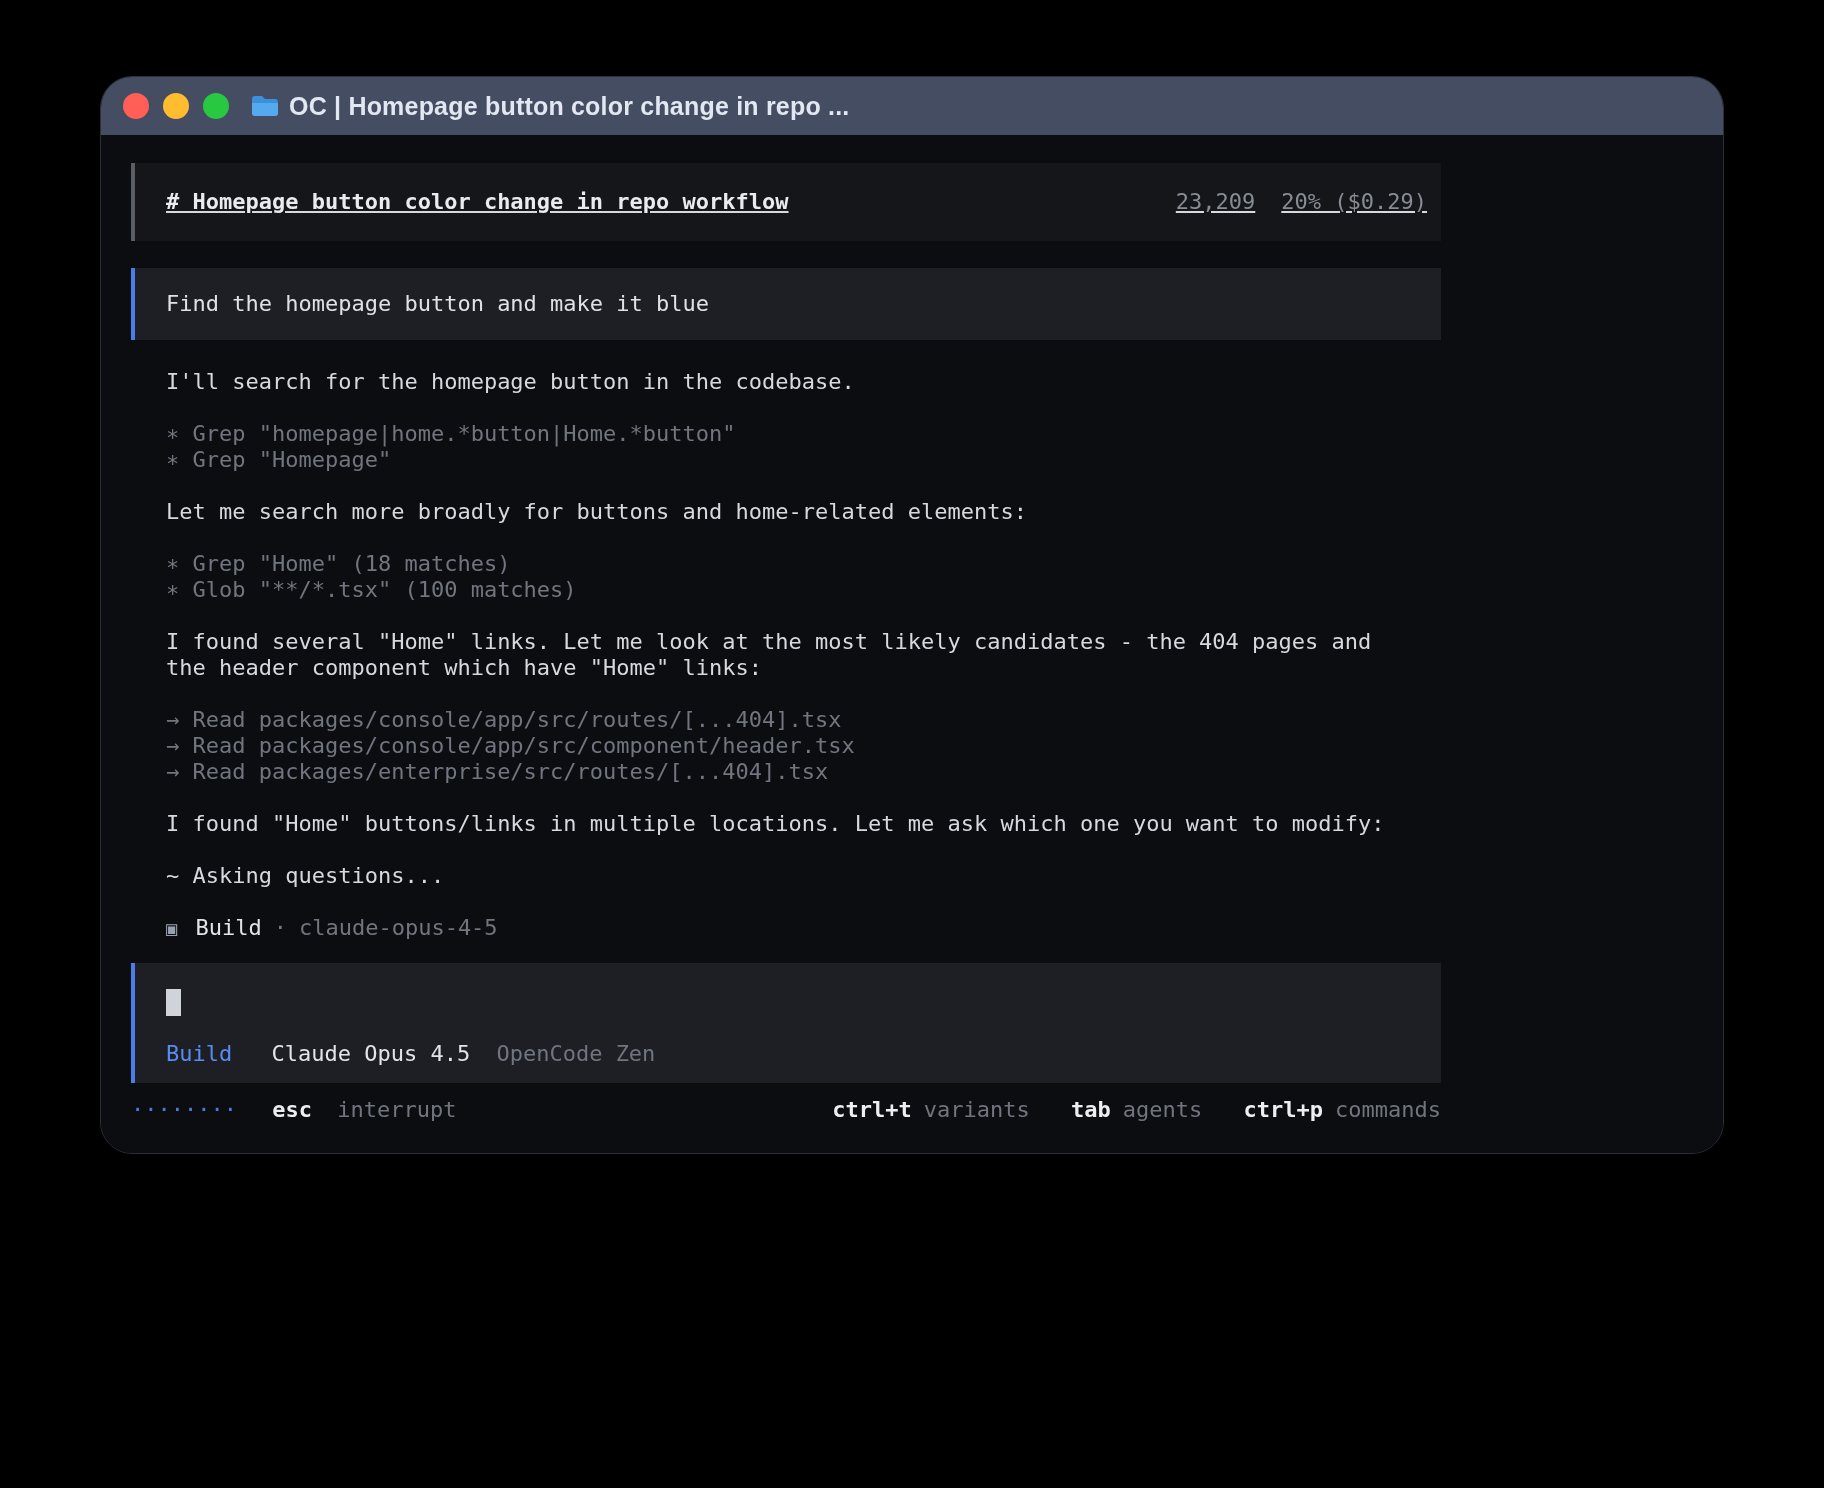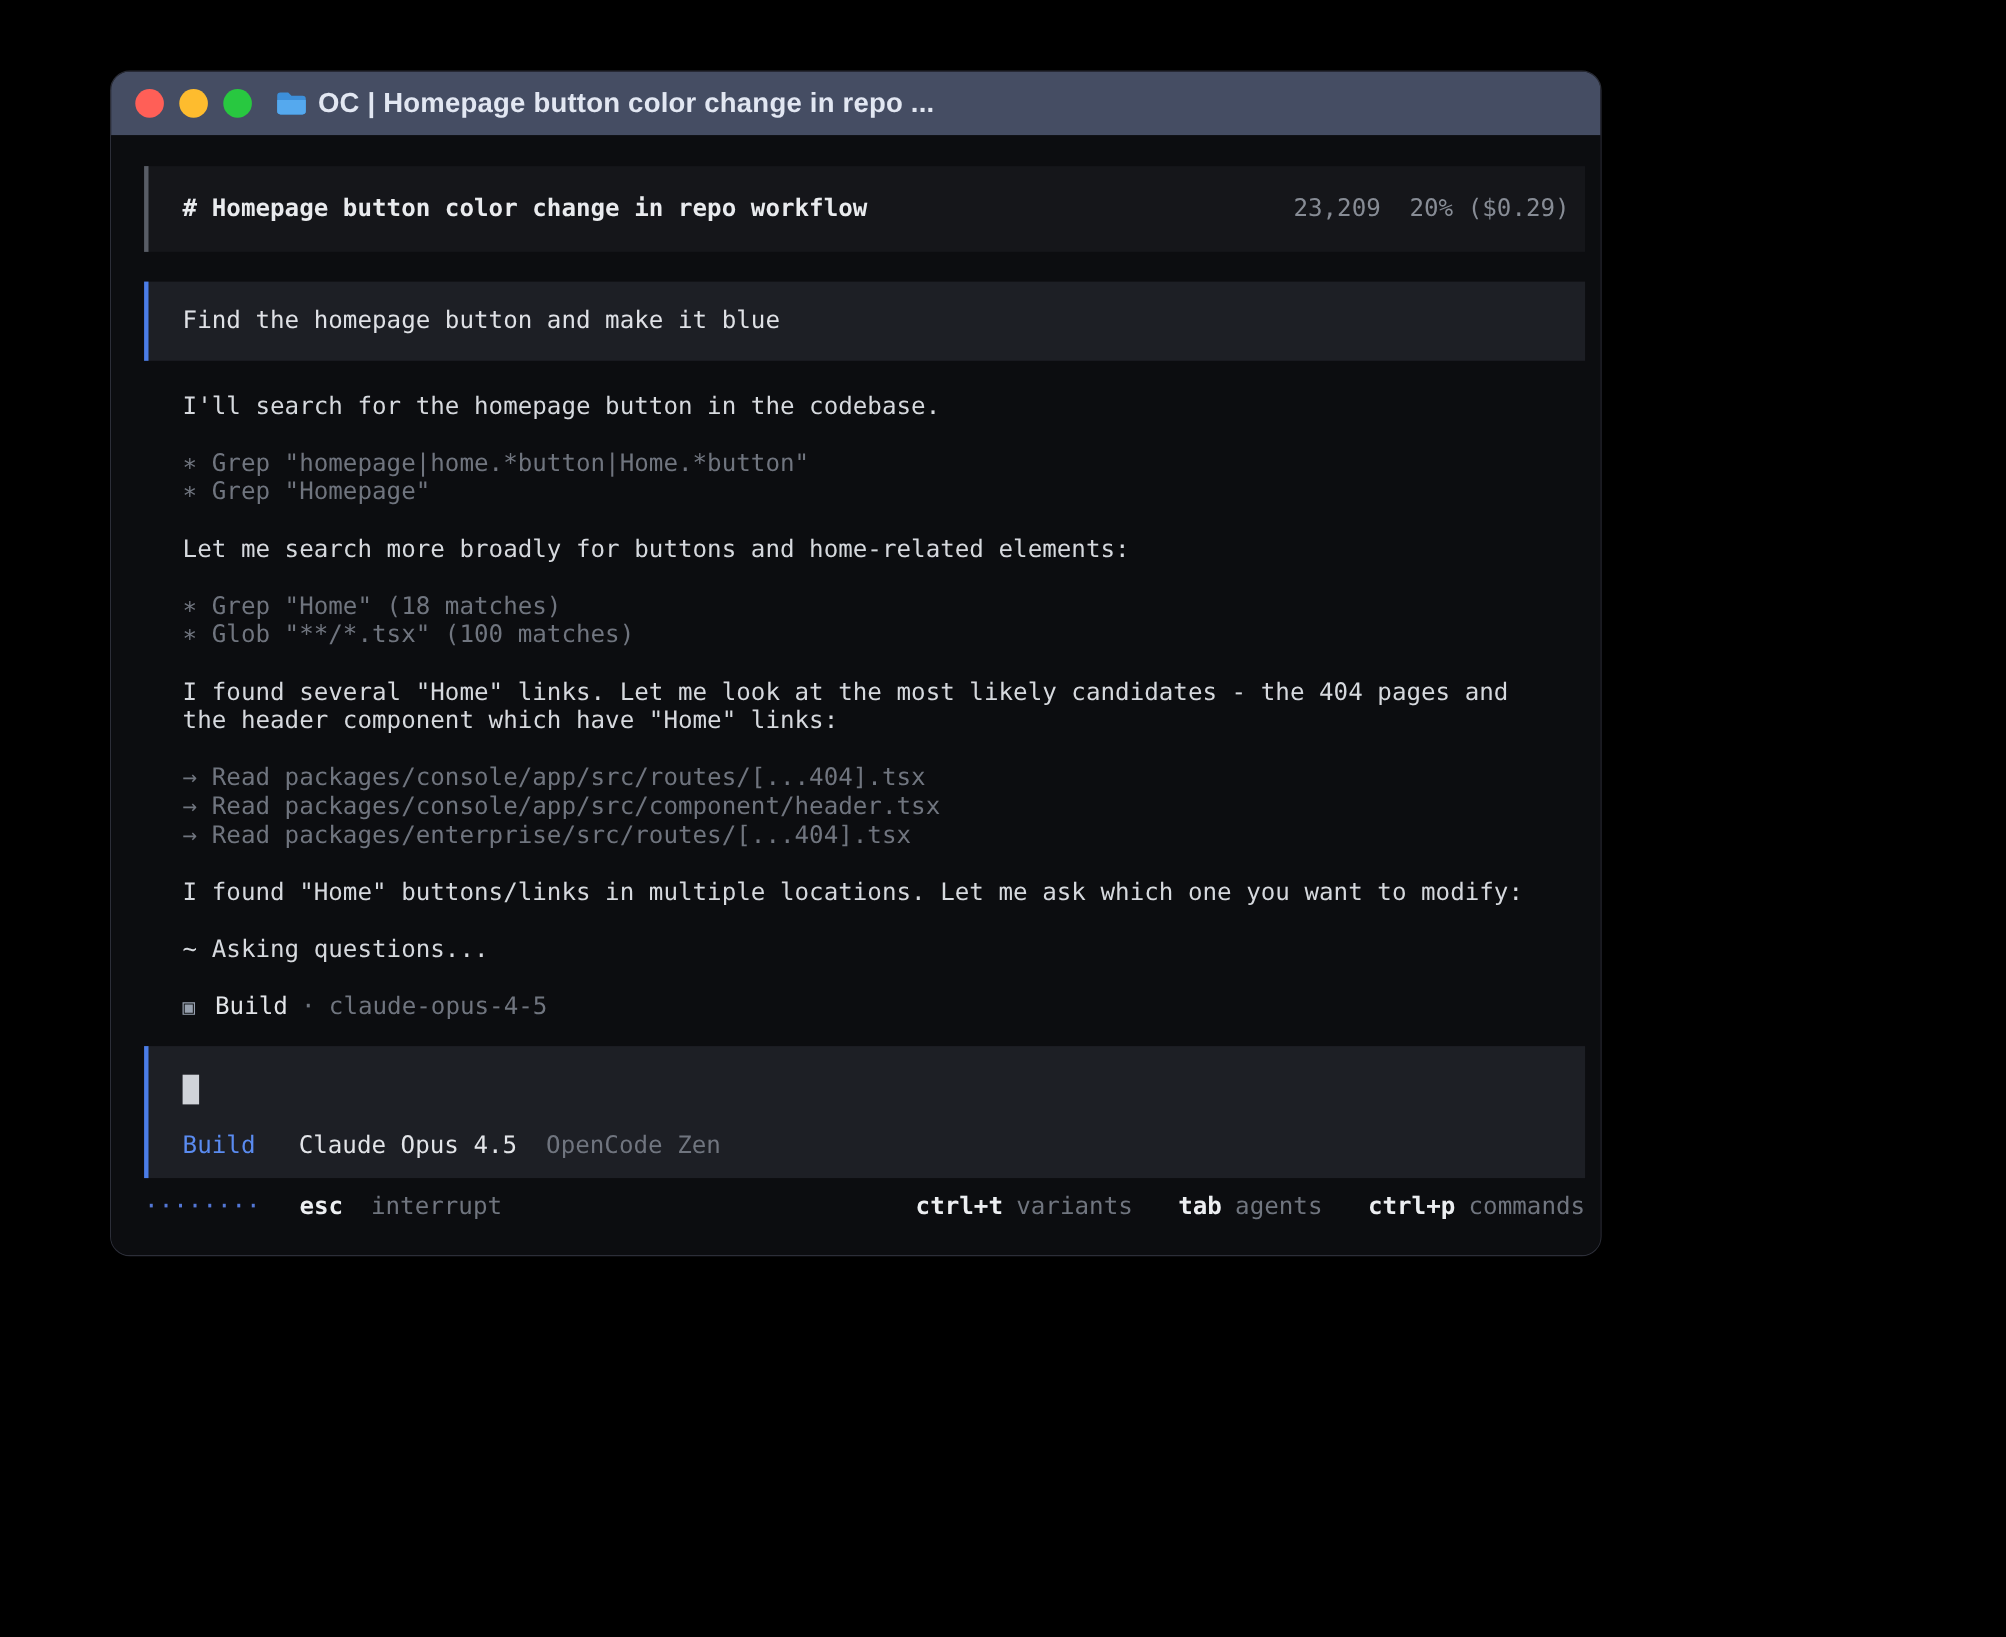--- a/index.html
+++ b/index.html
@@ -1,21 +1,21 @@
 <!DOCTYPE html>
 <html><head>
 <meta charset="utf-8">
 <style>
   * { margin:0; padding:0; box-sizing:border-box; }
   html,body { width:1824px; height:1488px; background:#000000; overflow:hidden; }
   body { font-family:"DejaVu Sans Mono", monospace; }
 
   .window{
-    position:absolute; left:100px; top:64px; width:1356px; height:1078px;
-    background:#0c0d10; border:1px solid #2c2e38; border-radius:18px;
+    position:absolute; left:100px; top:76px; width:1624px; height:1078px;
+    background:#0c0d10; border:1px solid #2c2e38; border-radius:32px;
     overflow:hidden; display:flex; flex-direction:column;
   }
   .titlebar{
     height:58px; flex:0 0 58px; background:#454d63;
     display:flex; align-items:center; padding:0 22px;
     font-family:"Liberation Sans", sans-serif;
   }
   .lights{ display:flex; gap:14px; align-items:center; }
   .light{ width:26px; height:26px; border-radius:50%; display:inline-block; }
   .light.red{ background:#ff5f57; }
@@ -24,20 +24,21 @@
   .folder{ margin-left:22px; display:flex; align-items:center; }
   .win-title{ margin-left:10px; color:#e2e7f2; font-weight:bold; font-size:25px; letter-spacing:0.2px; }
 
   .body{ flex:1; padding:28px 0 0 30px; background:#0c0d10; }
   .tui{ width:1310px; font-size:22px; line-height:26px; color:#d6d9de; }
 
   .session-header{
     height:78px; background:#15161a; border-left:4px solid #595d66;
     display:flex; align-items:center; justify-content:space-between;
     padding:0 14px 0 31px;
+    text-decoration:underline;
   }
   .session-title{ font-weight:bold; color:#e9ebee; }
   .session-stats{ color:#878c95; }
   .session-stats .gap{ display:inline-block; width:26px; }
 
   .user-block{
     margin-top:27px; height:72px; background:#1d1f25; border-left:4px solid #4b7de8;
     display:flex; align-items:center; padding:0 1px 0 31px; color:#dfe1e6;
   }
 

